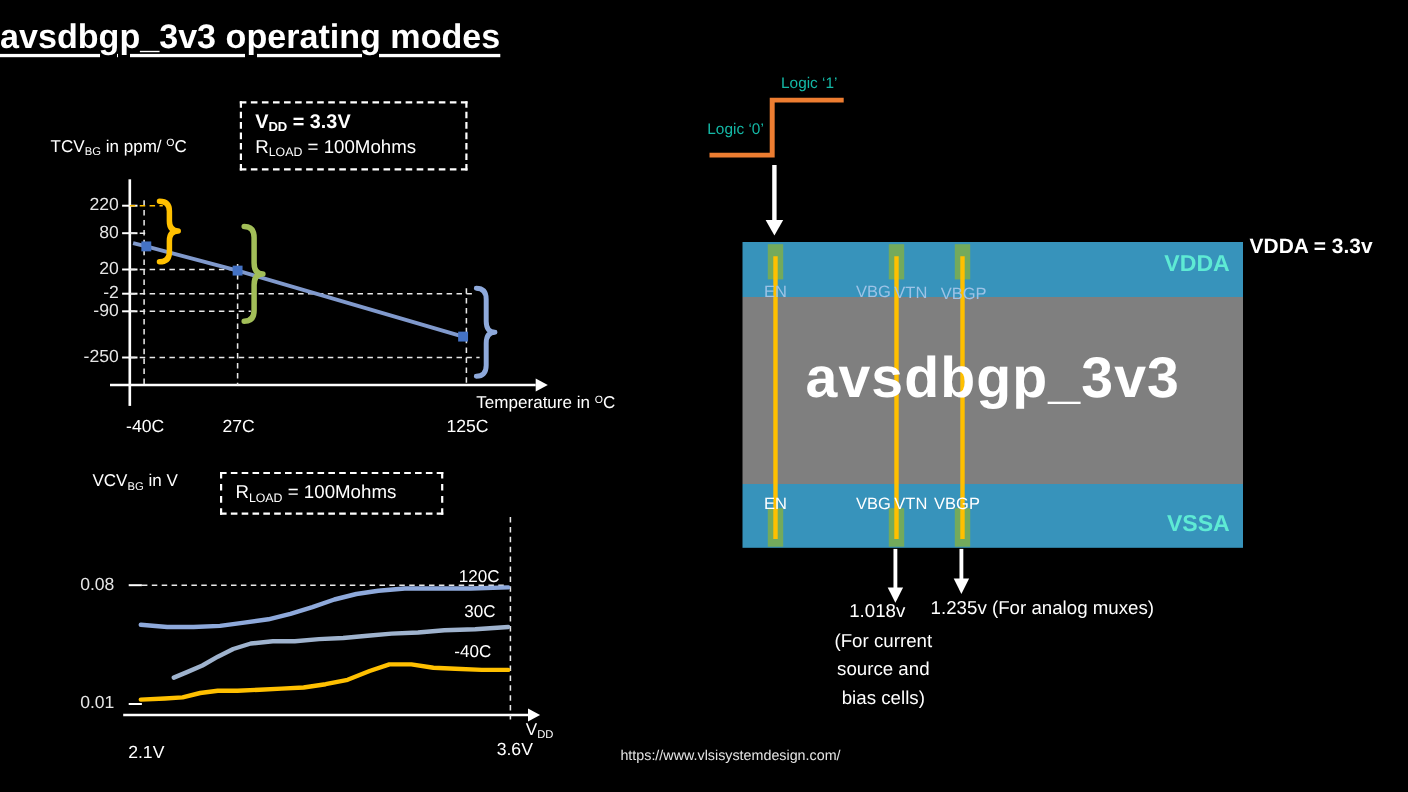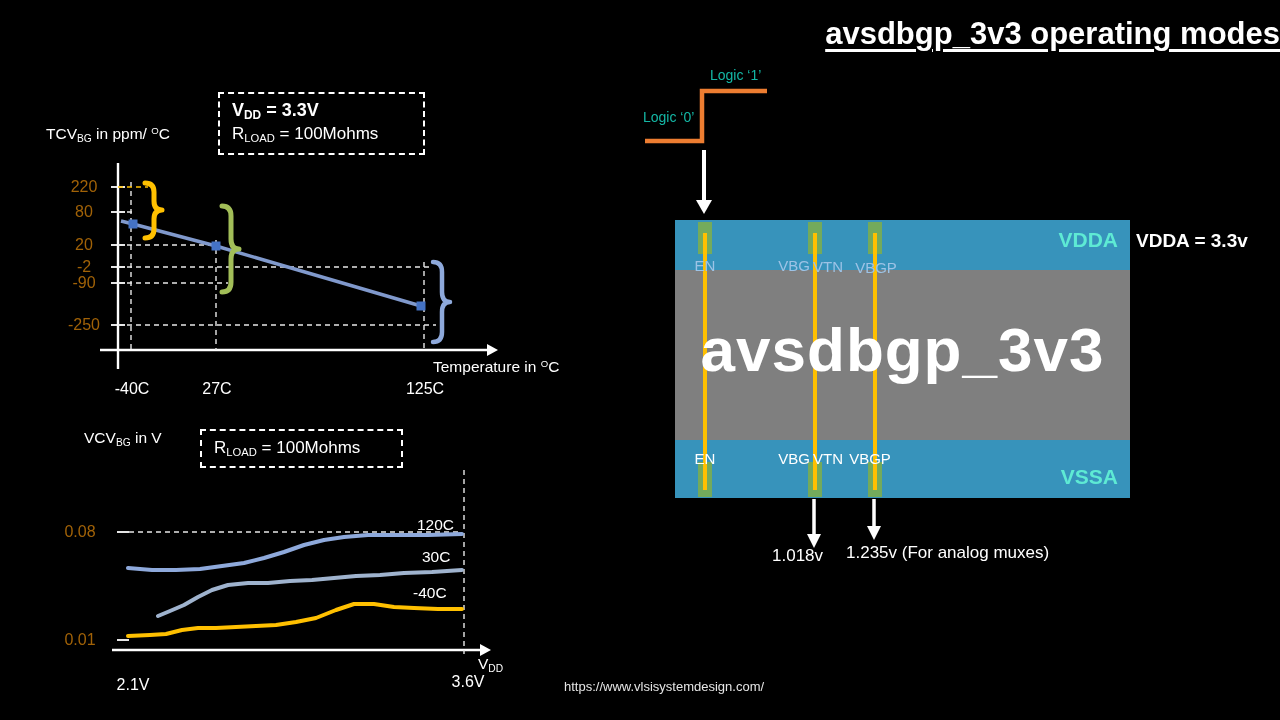--- a/index.html
+++ b/index.html
@@ -4,36 +4,36 @@
 <style>
   * { margin:0; padding:0; box-sizing:border-box; }
   html,body { background:#000; }
   body { font-family:"Liberation Sans", sans-serif; color:#fff; }
   .slide { position:relative; width:1280px; height:720px; background:#000; overflow:hidden; }
   .layer { position:absolute; left:0; top:0; width:1280px; height:720px; }
   .abs { position:absolute; }
   sub { font-size:66%; vertical-align:baseline; position:relative; top:0.28em; }
   sup { font-size:62%; vertical-align:baseline; position:relative; top:-0.5em; }
 
-  .title { font-size:31px; font-weight:bold; text-align:right; text-decoration:underline;
+  .title { font-size:31px; font-weight:bold; text-align:left; text-decoration:underline;
            text-decoration-thickness:3px; text-underline-offset:5px; white-space:nowrap; }
 
   .axis-title { font-size:15.5px; font-weight:normal; color:#fff; white-space:nowrap; }
-  .ytick { width:48px; text-align:center; font-size:16px; color:#a16207; }
+  .ytick { width:48px; text-align:right; font-size:16px; color:#e5e5e5; }
   .xtick { text-align:center; font-size:16px; color:#fff; white-space:nowrap; }
   .cond-box { border:2px dashed #fff; padding:6px 12px; color:#fff; }
   .cond-line1 { font-size:18px; font-weight:bold; white-space:nowrap; }
   .cond-line2 { font-size:17px; margin-top:3px; white-space:nowrap; }
   .cond-single { font-size:17px; white-space:nowrap; }
   .curve-label { font-size:15.5px; color:#fff; white-space:nowrap; }
 
   .rail { background:#3793BB; }
   .core { background:#7F7F7F; }
   .rail-label { font-size:21px; font-weight:bold; color:#5eead4; text-align:right; }
-  .ip-name { font-size:62px; font-weight:bold; color:#fff; text-align:center; letter-spacing:1px; white-space:nowrap; }
+  .ip-name { font-size:52px; font-weight:bold; color:#fff; text-align:center; letter-spacing:1px; white-space:nowrap; }
   .pin-label { font-size:15px; text-align:center; white-space:nowrap; }
   .pin-label.top { color:#9DC3E6; }
   .pin-label.bot { color:#fff; }
   .note { font-size:19px; font-weight:bold; color:#fff; white-space:nowrap; }
   .out-val { font-size:17px; color:#fff; white-space:nowrap; }
   .out-desc { font-size:17px; color:#fff; text-align:center; line-height:26px; }
   .logic-label { font-size:14px; color:#14b8a6; white-space:nowrap; }
   .footer-link { font-size:13px; color:#e5e5e5; text-decoration:none; white-space:nowrap; cursor:pointer;margin-left:40px; }
 </style>
 </head>
@@ -193,21 +193,26 @@
     <div class="abs pin-label top" style="left:688px;top:257px;width:34px">EN</div>
     <div class="abs pin-label top" style="left:774px;top:257px;width:40px">VBG</div>
     <div class="abs pin-label top" style="left:809px;top:258px;width:38px">VTN</div>
     <div class="abs pin-label top" style="left:851px;top:259px;width:50px">VBGP</div>
 
     <div class="abs pin-label bot" style="left:688px;top:450px;width:34px">EN</div>
     <div class="abs pin-label bot" style="left:774px;top:450px;width:40px">VBG</div>
     <div class="abs pin-label bot" style="left:809px;top:450px;width:38px">VTN</div>
     <div class="abs pin-label bot" style="left:845px;top:450px;width:50px">VBGP</div>
 
-    <div class="abs note" style="left:1136px;top:230px">VDDA = 3.3v</div>
+    <div class="abs note" style="left:1136px;top:214px">VDDA = 3.3v</div>
 
     <div class="abs out-val" style="left:772px;top:546px">1.018v</div>
+    <div class="abs out-desc" style="left:738px;top:570px;width:130px">
+      <div>(For current</div>
+      <div>source and</div>
+      <div>bias cells)</div>
+    </div>
     <div class="abs out-val" style="left:846px;top:543px">1.235v (For analog muxes)</div>
   </div>
 
   <a class="abs footer-link" style="left:524px;top:679px">https://www.vlsisystemdesign.com/</a>
 
 </div>
 
 </body></html>

